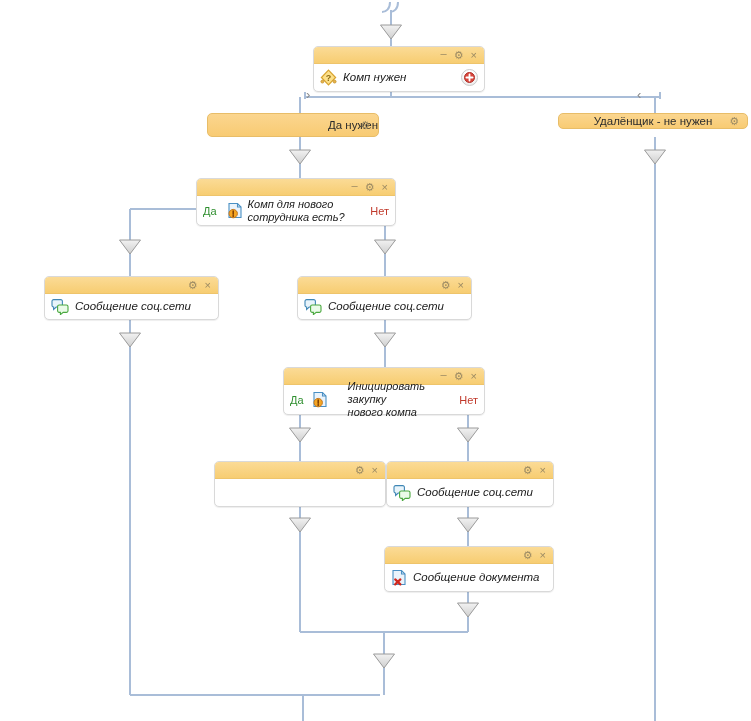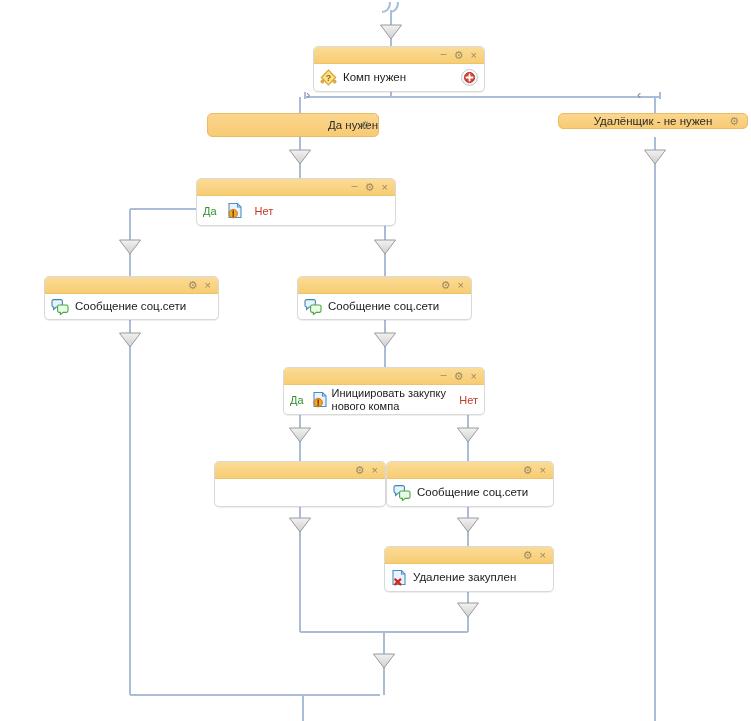--- a/index.html
+++ b/index.html
@@ -55,20 +55,21 @@
     padding:0 6px;
     box-sizing:border-box;
     height:calc(100% - 17px);
   }
   .card .body .ttl{
     font-size:11.5px;
     color:#1a1a1a;
     line-height:13px;
     margin-left:6px;
     flex:1;
+    font-style:italic;
   }
   .card.two-line .body .ttl{line-height:13px;}
 
   
   .side{
     font-size:11px;
     line-height:12px;
     white-space:nowrap;
   }
   .side.yes{color:#2f8f2f;margin-right:2px;}
@@ -250,20 +251,24 @@
     </div>
     <div class="body">
       <span class="side yes">Да</span>
       <svg class="icn" width="16" height="17" viewBox="0 0 16 17" style="margin-left:8px;">
         <path d="M2 1.5 H10.5 L14 5 V15.5 H2 Z" fill="#eaf3fb" stroke="#4a90c4" stroke-width="1.1"></path>
         <path d="M10.5 1.5 V5 H14" fill="none" stroke="#4a90c4" stroke-width="1.1"></path>
         <circle cx="6.2" cy="11.6" r="4.2" fill="#f5a623" stroke="#c4761b" stroke-width="1"></circle>
         <path d="M6.2 9.1 V12.3" stroke="#7c3b00" stroke-width="1.5" stroke-linecap="round"></path>
         <circle cx="6.2" cy="14" r=".9" fill="#7c3b00"></circle>
       </svg>
+      <span class="ttl" style="margin-left:5px;font-size:11px;">
+        <span>Комп для нового</span><br>
+        <span>сотрудника есть?</span>
+      </span>
       <span class="side no">Нет</span>
     </div>
   </div>
 
   <div class="card" style="left:44px;top:276px;width:175px;height:44px;">
     <div class="hdr">
       <span class="btn gear">⚙</span>
       <span class="btn close">×</span>
     </div>
     <div class="body">
@@ -297,21 +302,21 @@
     </div>
     <div class="body">
       <span class="side yes">Да</span>
       <svg class="icn" width="16" height="17" viewBox="0 0 16 17" style="margin-left:6px;">
         <path d="M2 1.5 H10.5 L14 5 V15.5 H2 Z" fill="#eaf3fb" stroke="#4a90c4" stroke-width="1.1"></path>
         <path d="M10.5 1.5 V5 H14" fill="none" stroke="#4a90c4" stroke-width="1.1"></path>
         <circle cx="6.2" cy="11.6" r="4.2" fill="#f5a623" stroke="#c4761b" stroke-width="1"></circle>
         <path d="M6.2 9.1 V12.3" stroke="#7c3b00" stroke-width="1.5" stroke-linecap="round"></path>
         <circle cx="6.2" cy="14" r=".9" fill="#7c3b00"></circle>
       </svg>
-      <span class="ttl" style="margin-left:4px;font-size:11px;">
+      <span class="ttl" style="margin-left:20px;font-size:11px;">
         <span>Инициировать закупку</span><br>
         <span>нового компа</span>
       </span>
       <span class="side no">Нет</span>
     </div>
   </div>
 
   <div class="card" style="left:214px;top:461px;width:172px;height:46px;">
     <div class="hdr">
       <span class="btn gear">⚙</span>
@@ -337,17 +342,17 @@
     <div class="hdr">
       <span class="btn gear">⚙</span>
       <span class="btn close">×</span>
     </div>
     <div class="body">
       <svg class="icn" width="16" height="17" viewBox="0 0 16 17">
         <path d="M2 1.5 H10.5 L14 5 V15.5 H2 Z" fill="#eaf3fb" stroke="#4a90c4" stroke-width="1.1"></path>
         <path d="M10.5 1.5 V5 H14" fill="none" stroke="#4a90c4" stroke-width="1.1"></path>
         <path d="M4.2 10.4 L9.4 15.4 M9.4 10.4 L4.2 15.4" stroke="#d0271d" stroke-width="2.2" stroke-linecap="round"></path>
       </svg>
-      <span class="ttl">Удаление закуплен</span>
+      <span class="ttl">Сообщение документа</span>
     </div>
   </div>
 
 </div>
 
 </body></html>

